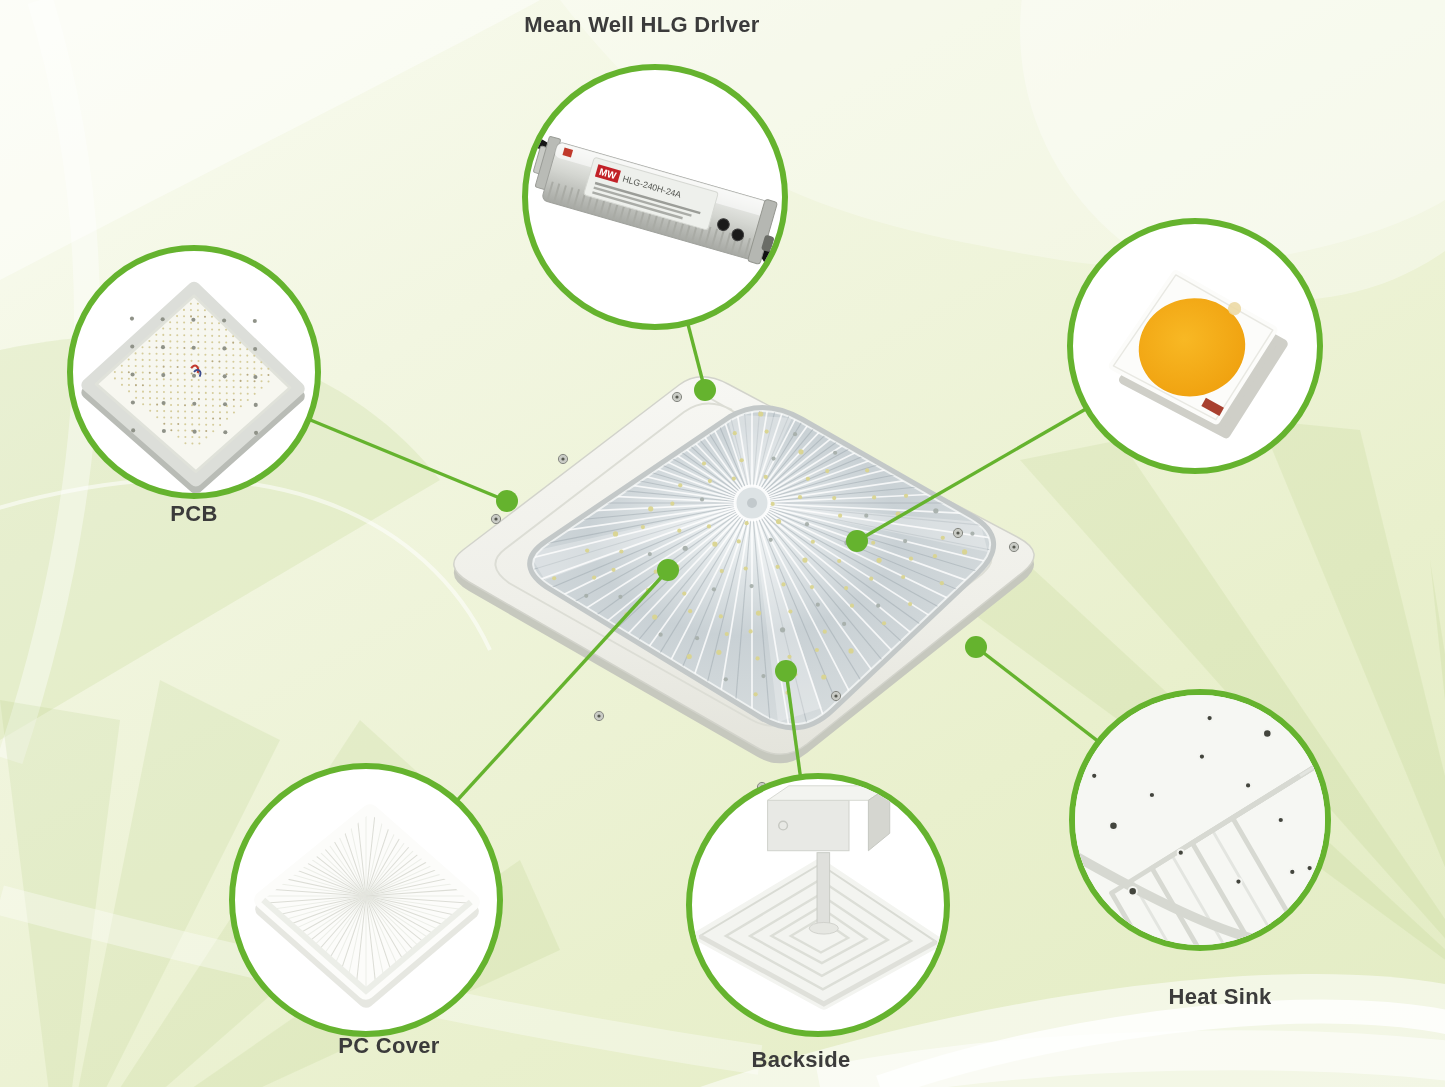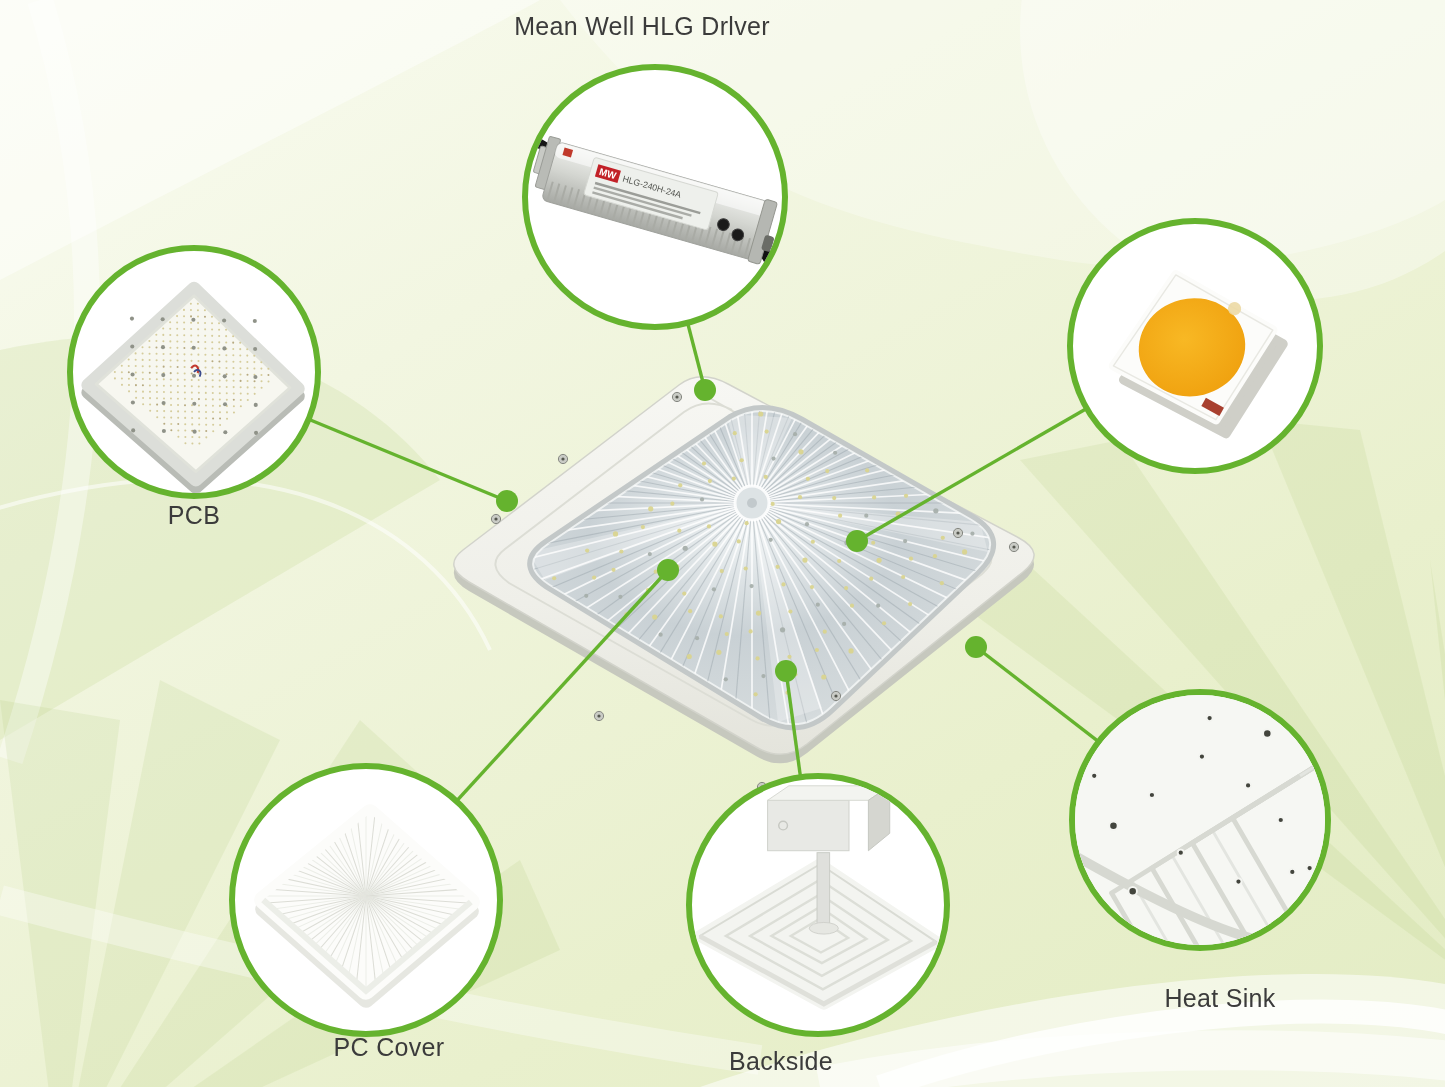--- a/index.html
+++ b/index.html
@@ -11,21 +11,21 @@
   .stage{position:absolute;inset:0;width:1445px;height:1087px;}
   svg.layer{position:absolute;left:0;top:0;}
   .circle{
     position:absolute;border-radius:50%;
     border:6px solid #65b32e;background:#ffffff;
     overflow:hidden;box-sizing:border-box;
   }
   .circle svg{width:100%;height:100%;display:block;}
   .lbl{
     position:absolute;transform:translateX(-50%);
-    font-size:25px;color:#3b3b3b;white-space:nowrap;letter-spacing:.3px;
+    font-size:22px;color:#3b3b3b;white-space:nowrap;letter-spacing:.3px;font-weight:bold;
   }
 </style>
 </head>
 <body>
 
 <div class="stage">
 
   <svg class="layer" width="1445" height="1087" viewBox="0 0 1445 1087">
     <path d="M 0,280 C 230,160 430,60 540,0 L 0,0 Z" fill="rgba(255,255,255,0.45)"></path>
     <circle cx="1290" cy="30" r="270" fill="rgba(255,255,255,0.35)"></circle>
@@ -895,16 +895,16 @@
             <circle cx="82" cy="-82" r="4.4" fill="#43453d" stroke="#f4f5f1" stroke-width="2"></circle>
             <circle cx="126" cy="58" r="3.2" fill="#43453d" stroke="#f4f5f1" stroke-width="2"></circle>
           </g>
       </g>
     </svg>
   </div>
 
   <div class="lbl" style="left:642px;top:12px;">Mean Well HLG Drlver</div>
   <div class="lbl" style="left:194px;top:501px;text-align:right;">PCB</div>
   <div class="lbl" style="left:356px;top:1033px;margin-left:33px;">PC Cover</div>
-  <div class="lbl" style="left:781px;top:1047px;">Backside</div>
+  <div class="lbl" style="left:801px;top:1047px;">Backside</div>
   <div class="lbl" style="left:1220px;top:984px;">Heat Sink</div>
 
 </div>
 
 </body></html>

